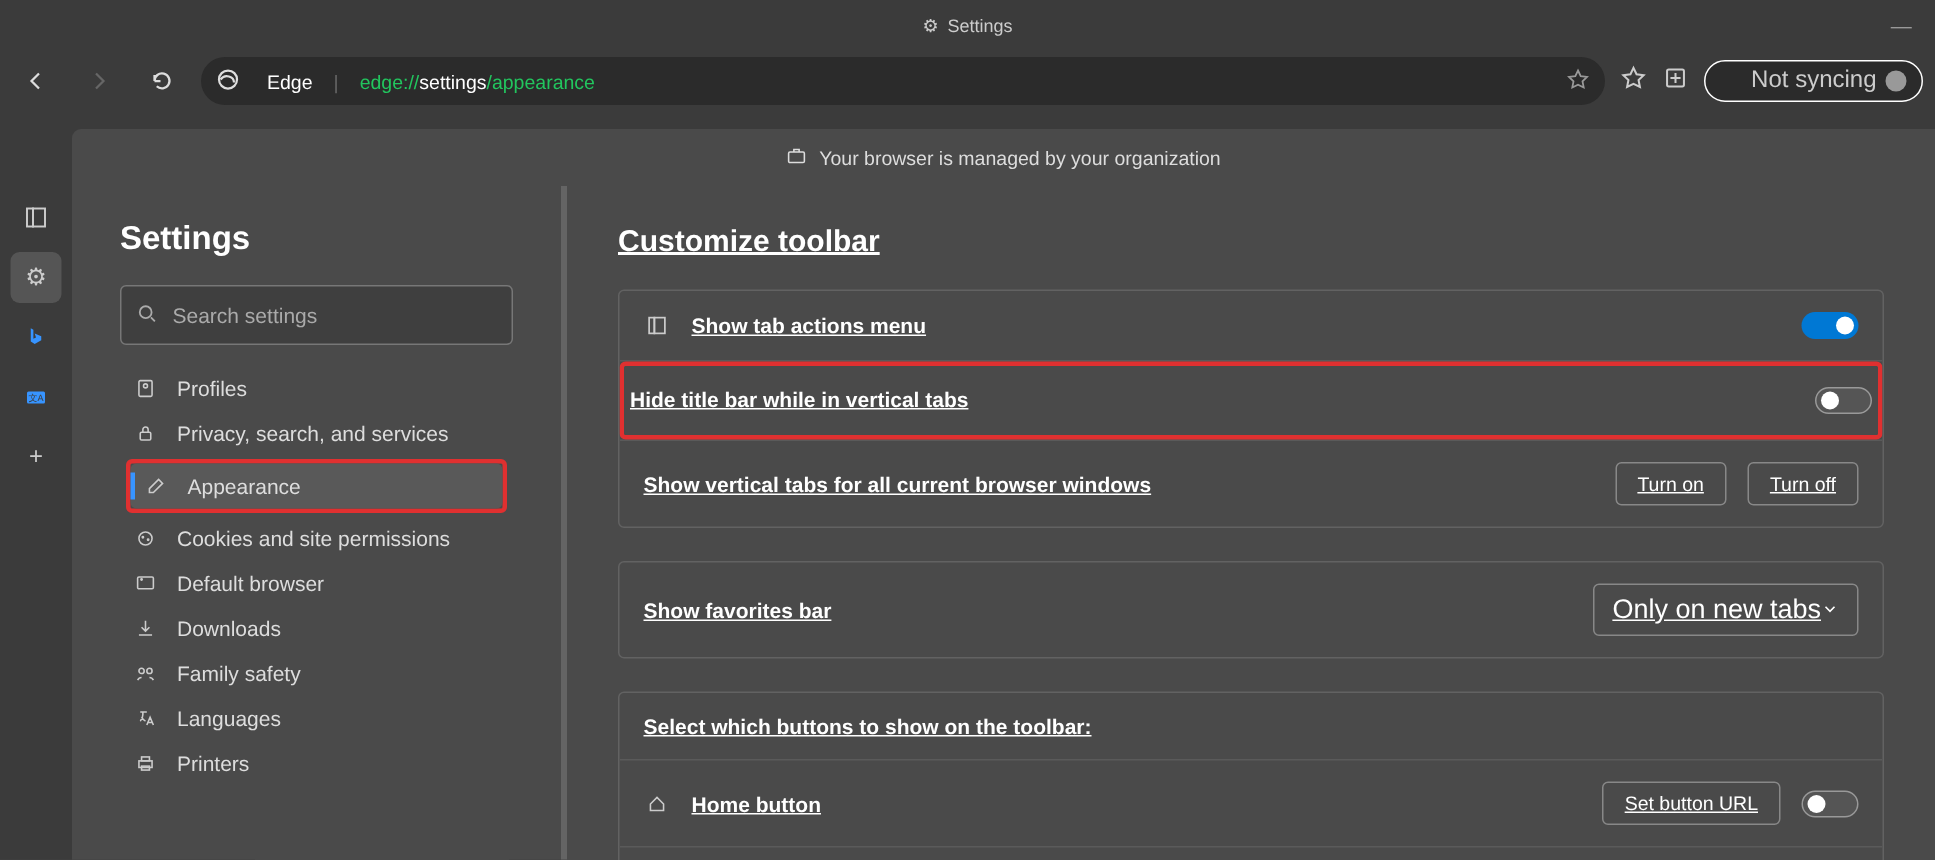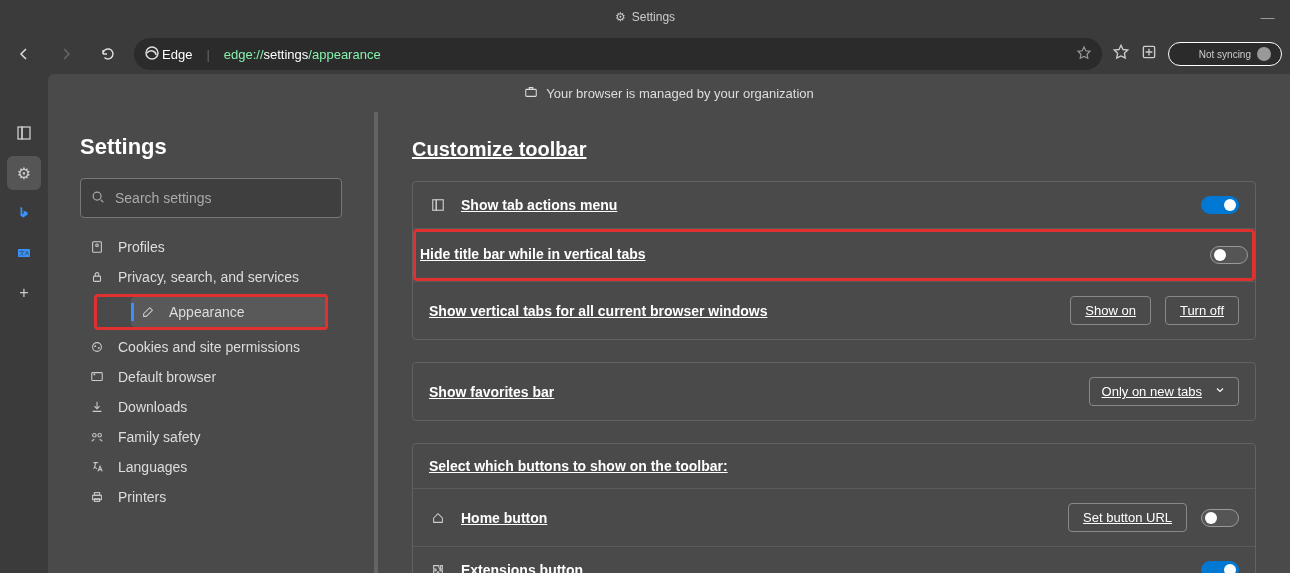--- a/index.html
+++ b/index.html
@@ -40,49 +40,50 @@
     height: 32px;
     background: #2b2b2b;
     border-radius: 16px;
     display:flex;
     align-items:center;
     padding: 0 10px;
     gap:8px;
     color:#ccc;
     font-size:13px;
   }
-  .omnibox .site-badge { display:flex; align-items:center; gap:2px; color:#fff; }
+  .omnibox .site-badge { display:flex; align-items:center; gap:18px; color:#fff; }
   .omnibox .divider { color:#666; margin:0 6px; }
   .omnibox .url-strong { color:#fff; }
-  .omnibox .url-dim { color:#86efac; }
+  .omnibox .url-dim { color:#22c55e; }
   .omnibox .star { margin-left:auto; color:#999; }
   .toolbar .right-btns { display:flex; align-items:center; gap:10px; color:#ccc; }
   .not-syncing {
     border:1px solid #fff;
     border-radius:16px;
     padding:4px 10px 4px 30px;
     display:flex;
     align-items:center;
     gap:6px;
-    font-size:10px;
+    font-size:16px;
     background:#2b2b2b;
   }
   .not-syncing .dot { width:14px; height:14px; background:#999; border-radius:50%; }
 
   .managed-banner {
     height: 38px;
     background: #4a4a4a;
     display:flex;
     align-items:center;
     justify-content:center;
     font-size:13px;
     color:#ddd;
     gap:8px;
     margin-left:48px;
     border-top-left-radius:6px;
+    margin-top:12px;
   }
 
   .workspace {
     display:flex;
     height: calc(573px - 34px - 40px - 38px);
   }
   .vert-strip {
     width:48px;
     background:#3b3b3b;
     display:flex;
@@ -187,22 +188,21 @@
     font-size:13px;
     background:transparent;
     color:#fff;
   }
   .dropdown {
     border:1px solid #888;
     border-radius:4px;
     padding:6px 12px;
     display:flex;
     align-items:center;
-    gap:12px;
-    font-size:13px;
+    font-size:18px;
     justify-content:flex-end;
   }
   .toggle {
     width:38px; height:18px;
     border-radius:10px;
     position:relative;
   }
   .toggle .knob {
     position:absolute;
     width:12px; height:12px;
@@ -342,21 +342,21 @@
         </div>
         <div class="nav-item">
           <span class="ico">
               <svg width="14" height="14" viewBox="0 0 16 16" fill="none" stroke="currentColor" stroke-width="1.2">
                 <rect x="4" y="7" width="8" height="6" rx="1"></rect>
                 <path d="M6 7V5a2 2 0 1 1 4 0v2"></path>
               </svg>
             </span>
           <span>Privacy, search, and services</span>
         </div>
-        <div class="highlight-red" style="margin:2px 14px;padding-left:34px;">
+        <div class="highlight-red" style="margin:2px 4px;">
           <div class="nav-item active">
             <span class="ico">
                 <svg width="14" height="14" viewBox="0 0 16 16" fill="none" stroke="currentColor" stroke-width="1.2">
                   <path d="M3 10l7-7 3 3-7 7H3z"></path>
                 </svg>
               </span>
             <span>Appearance</span>
           </div>
         </div>
         <div class="nav-item">
@@ -439,21 +439,21 @@
             <span class="row-label">Hide title bar while in vertical tabs</span>
             <span class="spacer"></span>
             <div class="toggle off">
                 <div class="knob"></div>
               </div>
           </div>
         </div>
         <div class="row">
           <span class="row-label">Show vertical tabs for all current browser windows</span>
           <span class="spacer"></span>
-          <div class="btn">Show on</div>
+          <div class="btn">Turn on</div>
           <div class="btn">Turn off</div>
         </div>
       </div>
 
       <div class="card">
         <div class="row">
           <span class="row-label">Show favorites bar</span>
           <span class="spacer"></span>
           <div class="dropdown">
             <span>Only on new tabs</span>

